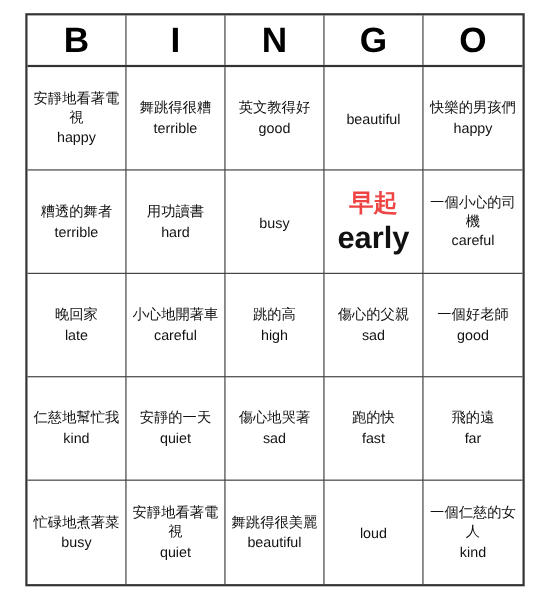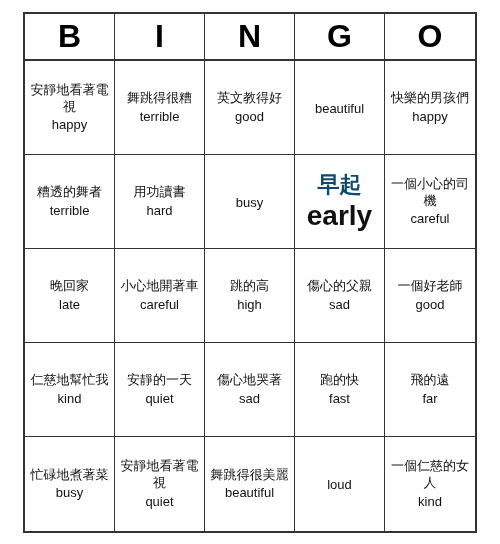--- a/index.html
+++ b/index.html
@@ -64,21 +64,21 @@
       margin-top: 2px;
     }
     .cell-large {
       font-size: 28px;
       font-weight: bold;
       color: #111;
     }
     .cell-large-chinese {
       font-size: 22px;
       font-weight: bold;
-      color: #0c4a6e;
+      color: #ef4444;
     }
   </style>
 </head>
 <body>
 
 <div class="bingo-container">
   <div class="bingo-header">
   <div class="bingo-header-cell">B</div>
       <div class="bingo-header-cell">I</div>
       <div class="bingo-header-cell">N</div>

